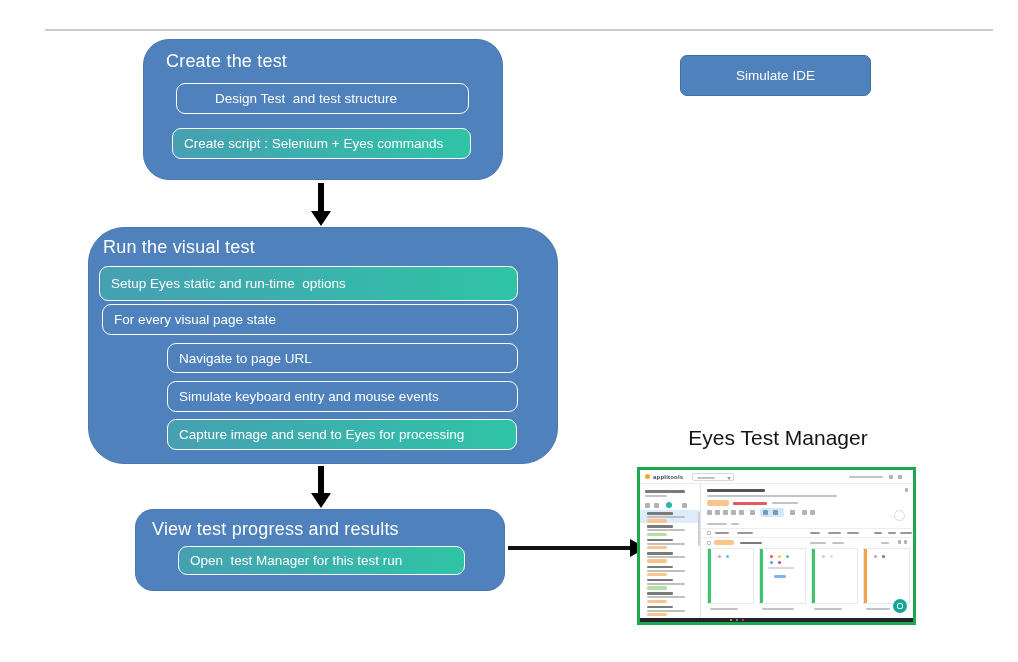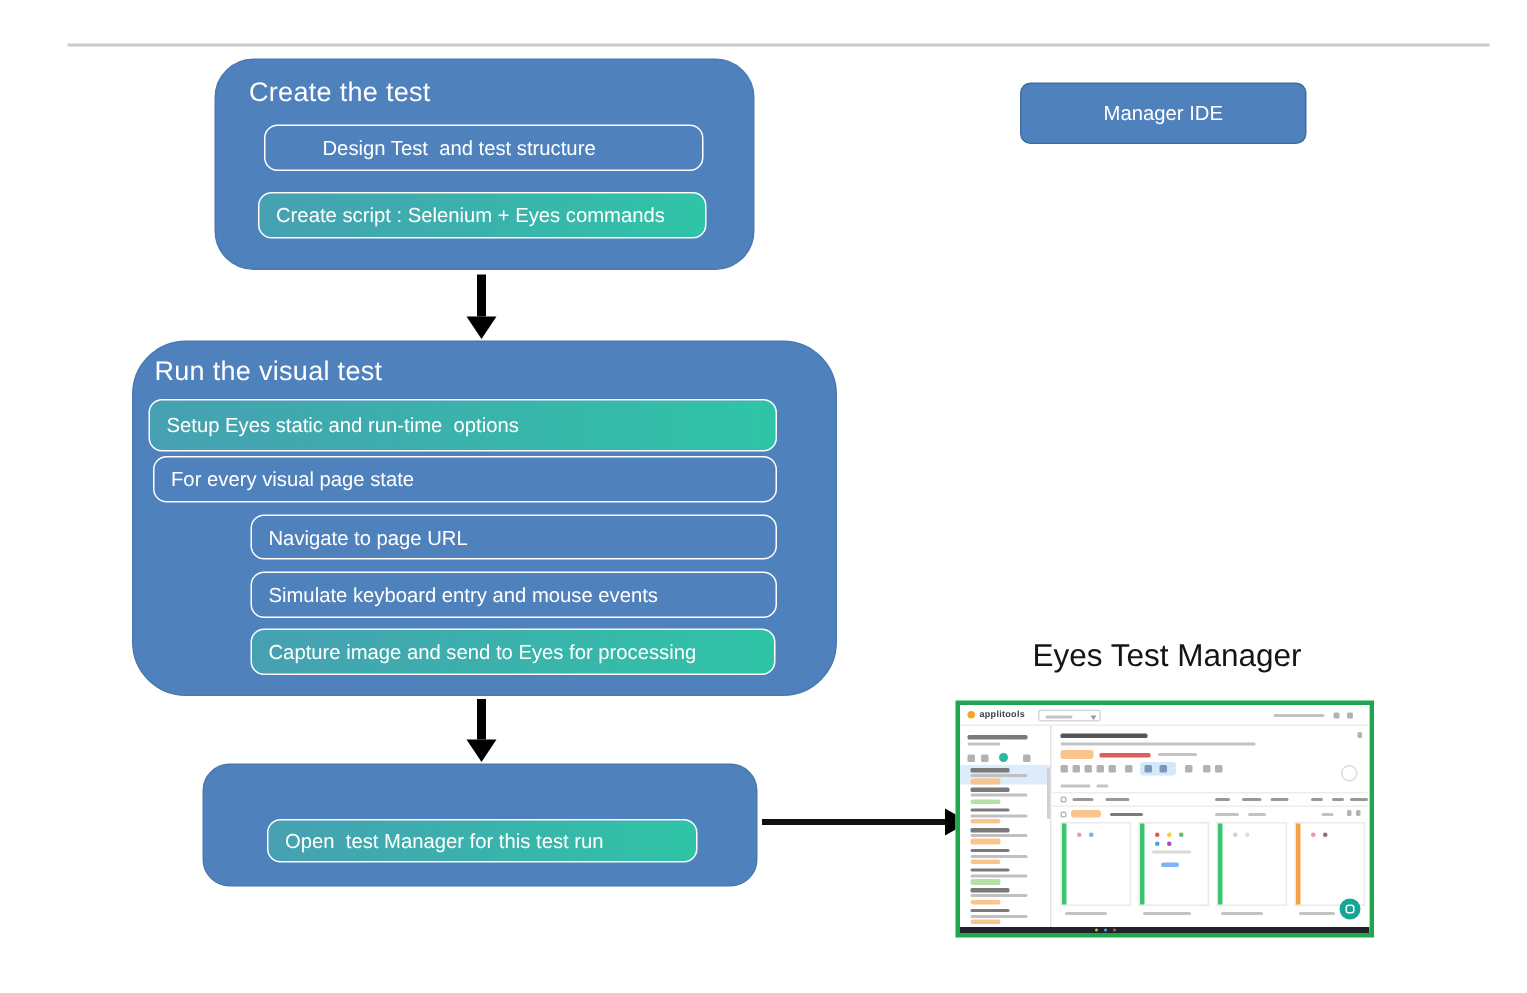--- a/index.html
+++ b/index.html
@@ -99,29 +99,30 @@
     <div class="inner-item blue" style="left:78px; top:115px; width:351px; height:30px;">Navigate to page URL</div>
     <div class="inner-item teal" style="left:78px; top:191px; width:350px; height:31px;text-align:right;">Capture image and send to Eyes for processing</div>
   </div>
 
   <div class="varrow" style="left:311px; top:466px;">
     <div class="stem" style="height:27px;"></div>
     <div class="head"></div>
   </div>
 
   <div class="flow-box" style="left:135px; top:509px; width:370px; height:82px; border-radius:18px;">
+    <div class="flow-title" style="left:16px; top:9px;">View test progress and results</div>
     <div class="inner-item teal" style="left:42px; top:36px; width:287px; height:29px;">Open  test Manager for this test run</div>
   </div>
 
   <div class="harrow" style="left:508px; top:539px; width:138px;">
     <div class="stem"></div>
     <div class="head"></div>
   </div>
 
-  <div class="side-btn blue" style="left:680px; top:55px;">Manager IDE</div>
+  <div class="side-btn blue" style="left:680px; top:55px;">Simulate IDE</div>
 
   <div class="mgr-title">Eyes Test Manager</div>
 
   <div class="shot">
 
     <div class="topbar">
       <div class="logo-dot"></div>
       <div class="logo-txt">applitools</div>
       <div class="dropdown">
         <div class="bar" style="left:4px; top:3px; width:18px;"></div>

